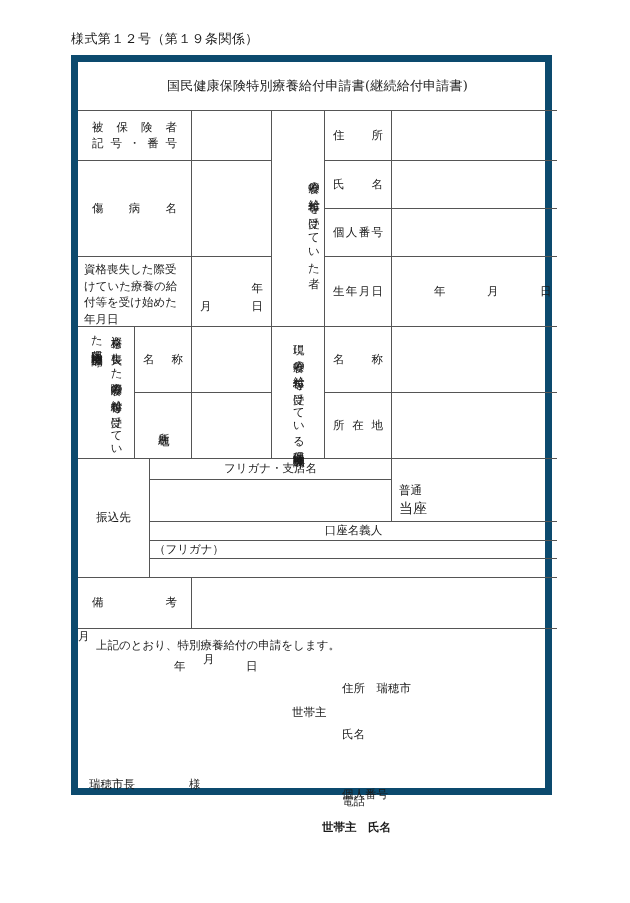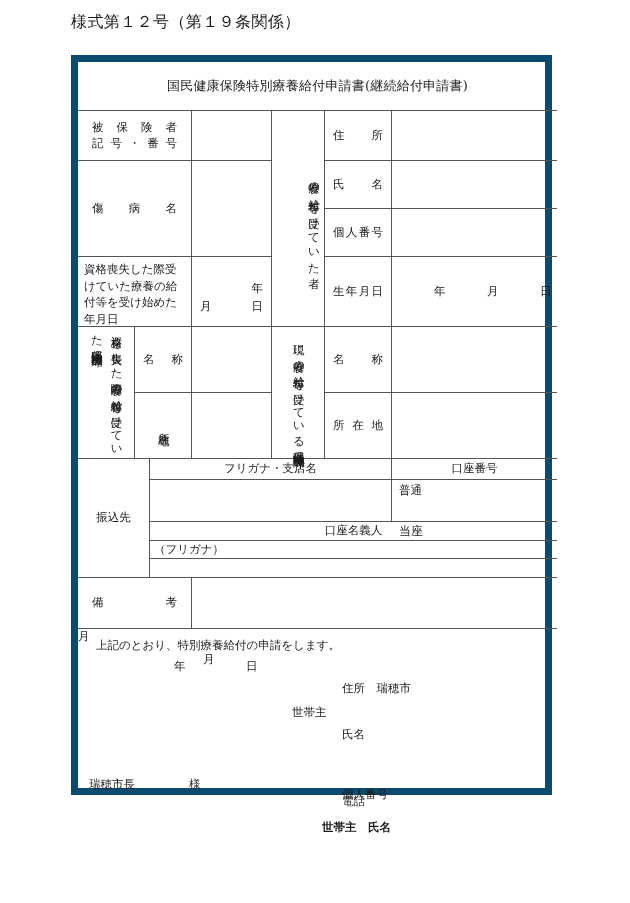--- a/index.html
+++ b/index.html
@@ -17,22 +17,22 @@
   }
   .page {
     position: absolute;
     left: 0; top: 0;
     width: 630px; height: 903px;
   }
   
   .form-no {
     position: absolute;
     left: 71px;
-    top: 12px;
-    font-size: 16px;
+    top: 30px;
+    font-size: 13px;
     letter-spacing: 0.4px;
     white-space: nowrap;
   }
   
   .frame {
     position: absolute;
     left: 71px;
     top: 55px;
     width: 481px;
     height: 740px;
@@ -262,28 +262,25 @@
     </div>
     <div class="c bb" style="left:314px;top:331px;width:165px;height:66px;"></div>
 
     <div class="c br bb center-all" style="left:0;top:397px;width:72px;height:119px;">
       <span>振込先</span>
     </div>
 
     <div class="c br bb center-all" style="left:72px;top:397px;width:242px;height:21px;">
       <span>フリガナ・支店名</span>
     </div>
-    <div class="c bb center-all" style="left:314px;top:397px;width:165px;height:21px;">
-      <span>口座番号</span>
-    </div>
 
     <div class="c br bb" style="left:72px;top:418px;width:242px;height:42px;"></div>
     <div class="c bb" style="left:314px;top:418px;width:165px;height:42px;">
       <div style="position:absolute;left:7px;top:3px;font-size:11.5px;">普通</div>
-      <div style="position:absolute;left:7px;top:19px;font-size:12px;margin-top:24px;">当座</div>
+      <div style="position:absolute;left:7px;top:19px;font-size:14px;">当座</div>
     </div>
 
     <div class="c bb" style="left:72px;top:479px;width:407px;height:18px;">
       <div style="padding:1px 0 0 4px;font-size:11.5px;">（フリガナ）</div>
     </div>
 
     <div class="c bb center-all" style="left:72px;top:460px;width:407px;height:19px;">
       <span>口座名義人</span>
     </div>
 

